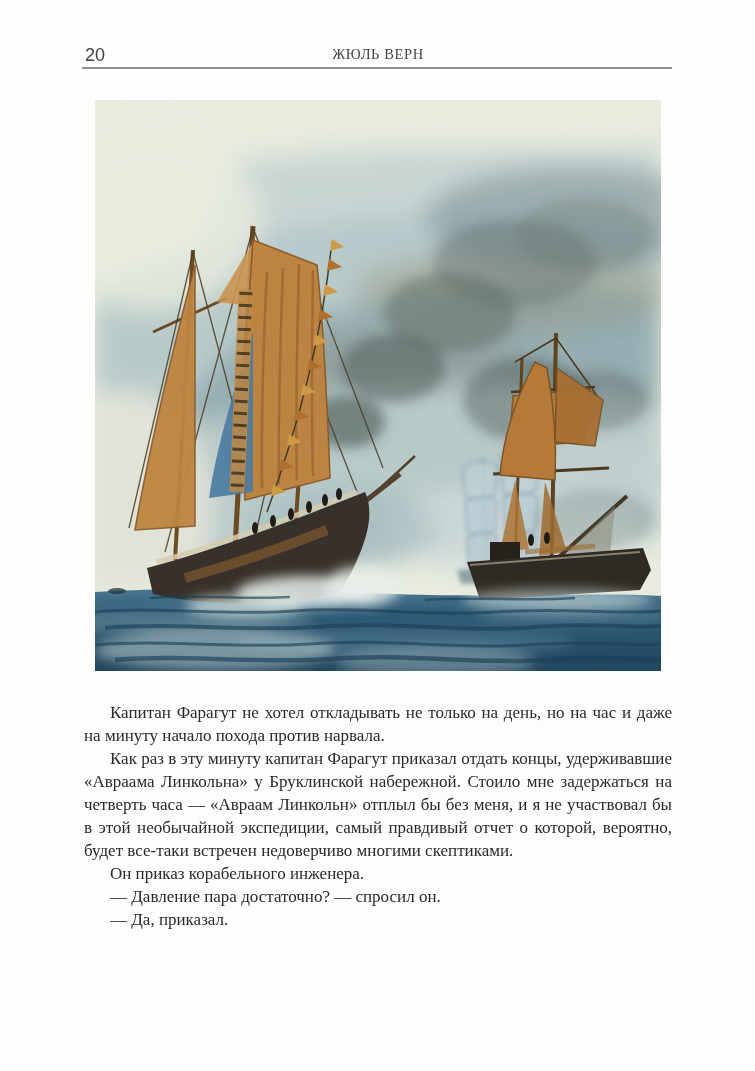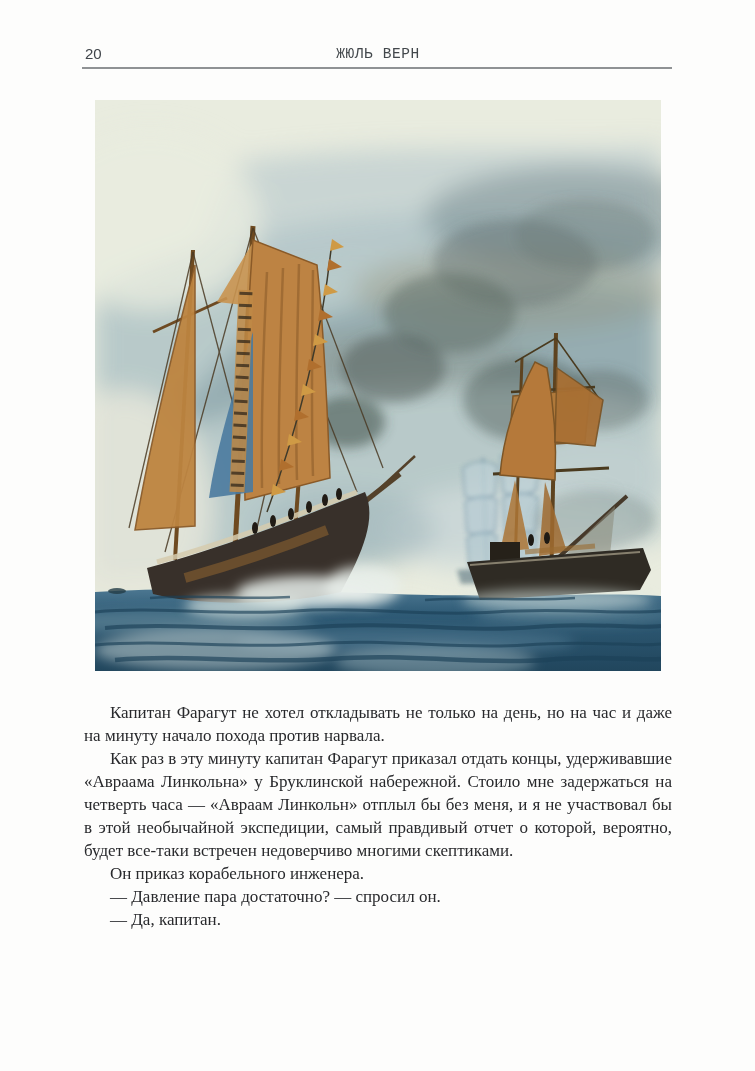--- a/index.html
+++ b/index.html
@@ -5,26 +5,26 @@
   html,body{margin:0;padding:0;background:#ffffff;}
   .page{
     position:relative;width:755px;height:1071px;background:#fdfdfc;
     overflow:hidden;
     font-family:"Liberation Serif","DejaVu Serif",serif;
   }
   
   .folio{
     position:absolute;left:85px;top:45px;
     font-family:"Liberation Sans","DejaVu Sans",sans-serif;
-    font-size:15px;color:#3f4449;
+    font-size:18px;color:#3f4449;
   }
   .running-head{
     position:absolute;left:84px;top:46px;width:588px;
     text-align:center;
-    font-family:Liberation Mono, monospace;
+    font-family:Liberation Serif, serif;
     font-size:14.5px;letter-spacing:.6px;color:#42474b;
   }
   .header-rule{
     position:absolute;left:82px;top:67px;width:590px;height:2px;
     background:#8f9294;
   }
   
   .illustration{
     position:absolute;left:95px;top:100px;width:566px;height:571px;
     margin:0;
@@ -212,16 +212,16 @@
         <path d="M330,500 C380,496 430,502 480,498" stroke-width="2.5"></path>
       </g>
     </svg>
   </figure>
 
   <div class="text-block">
     <p>Капитан Фарагут не хотел откладывать не только на день, но на час и даже на минуту начало похода против нарвала.</p>
     <p>Как раз в эту минуту капитан Фарагут приказал отдать концы, удерживавшие «Авраама Линкольна» у Бруклинской набережной. Стоило мне задержаться на четверть часа — «Авраам Линкольн» отплыл бы без меня, и я не участвовал бы в этой необычайной экспедиции, самый правдивый отчет о которой, вероятно, будет все-таки встречен недоверчиво многими скептиками.</p>
     <p>Он приказ корабельного инженера.</p>
     <p>— Давление пара достаточно? — спросил он.</p>
-    <p>— Да, капитан.</p>
+    <p>— Да, приказал.</p>
   </div>
 
 </div>
 
 </body></html>

